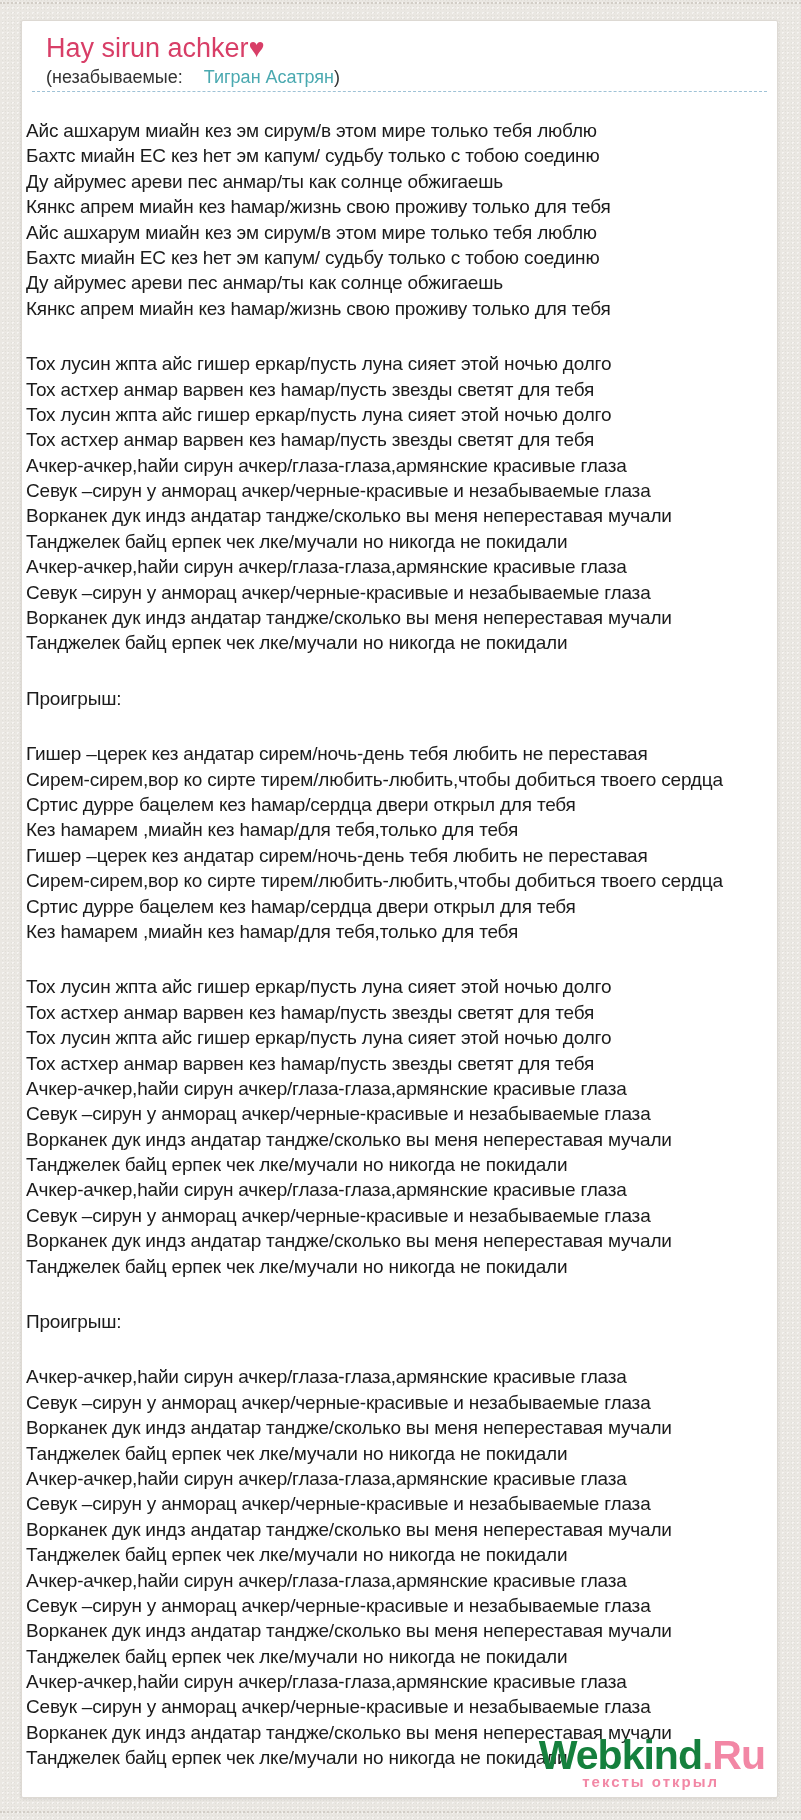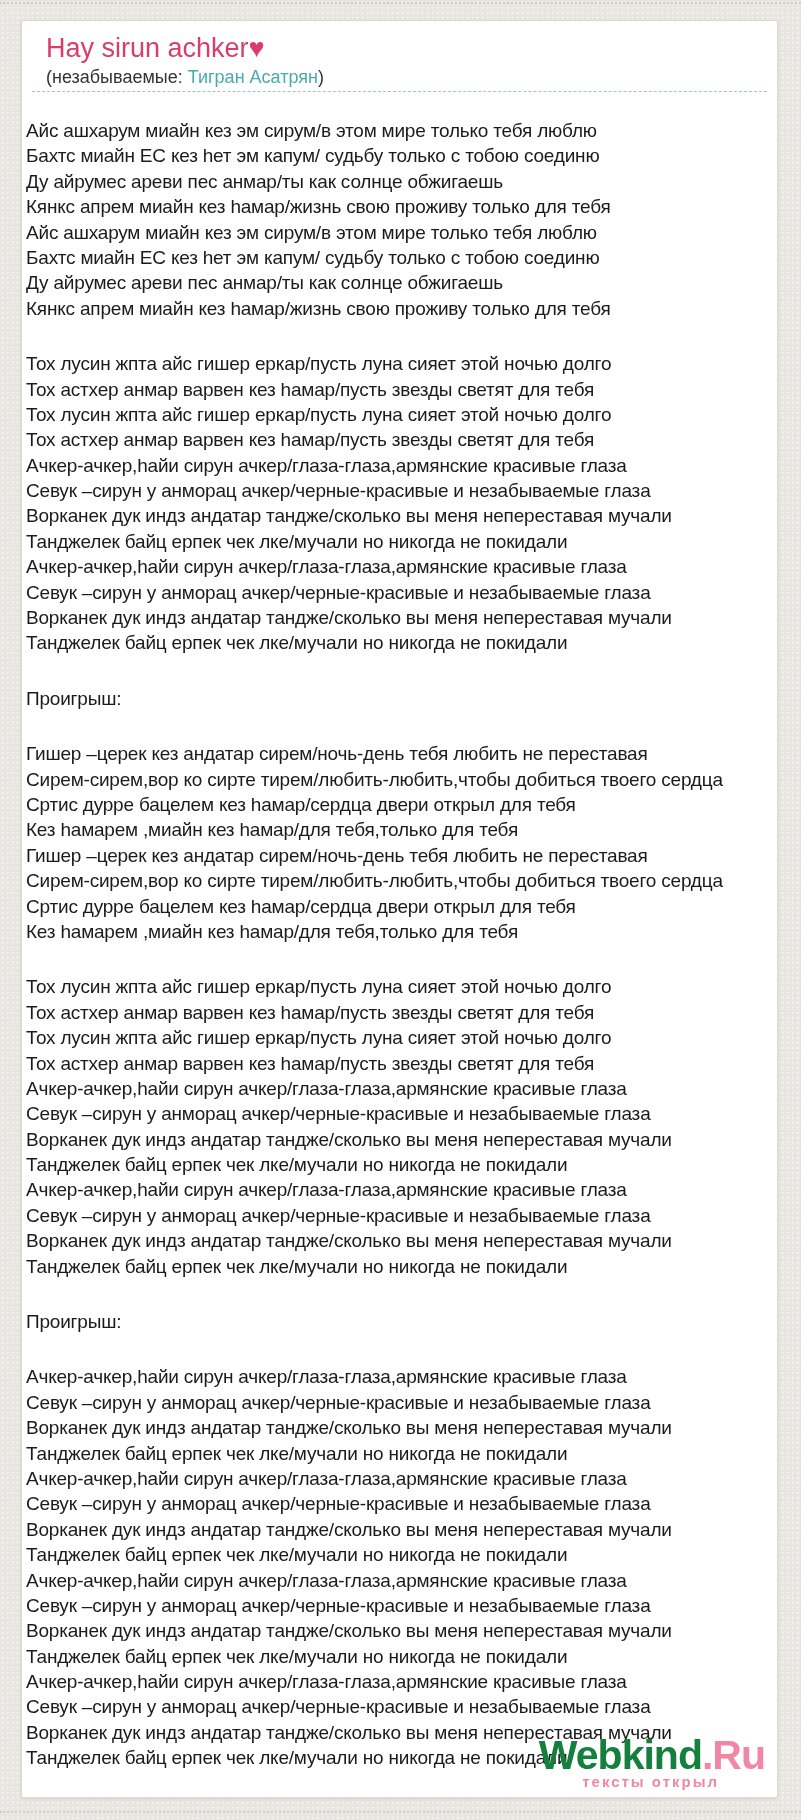--- a/index.html
+++ b/index.html
@@ -41,21 +41,21 @@
     line-height: 29px;
     color: #d83e67;
     letter-spacing: 0;
   }
   .heart { color: #d83e67; }
   .artist-line {
     font-size: 18px; line-height: 22px;
     color: #333333;
     margin-top: 3px;
   }
-  .artist-link { color: #4aa9b0; text-decoration: none; cursor: pointer; }
+  .artist-link { color: #4aa9b0; text-decoration: none; cursor: pointer; margin-left: 16px; }
   .lyrics {
     padding: 26px 4px 0 4px;
     font-size: 19px;
     line-height: 25.4px;
     color: #1b1b1b;
     letter-spacing: -0.2px;
   }
   .stanza { margin: 0 0 30px 0; }
   .line { white-space: nowrap; overflow: hidden; height: 25.4px; }
   .logo {

